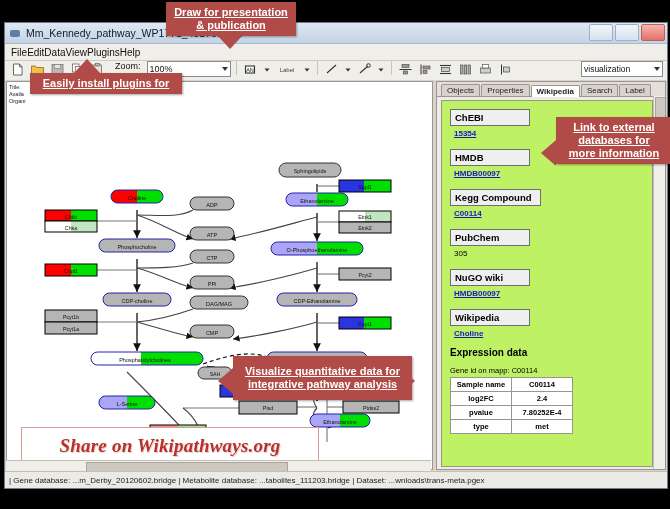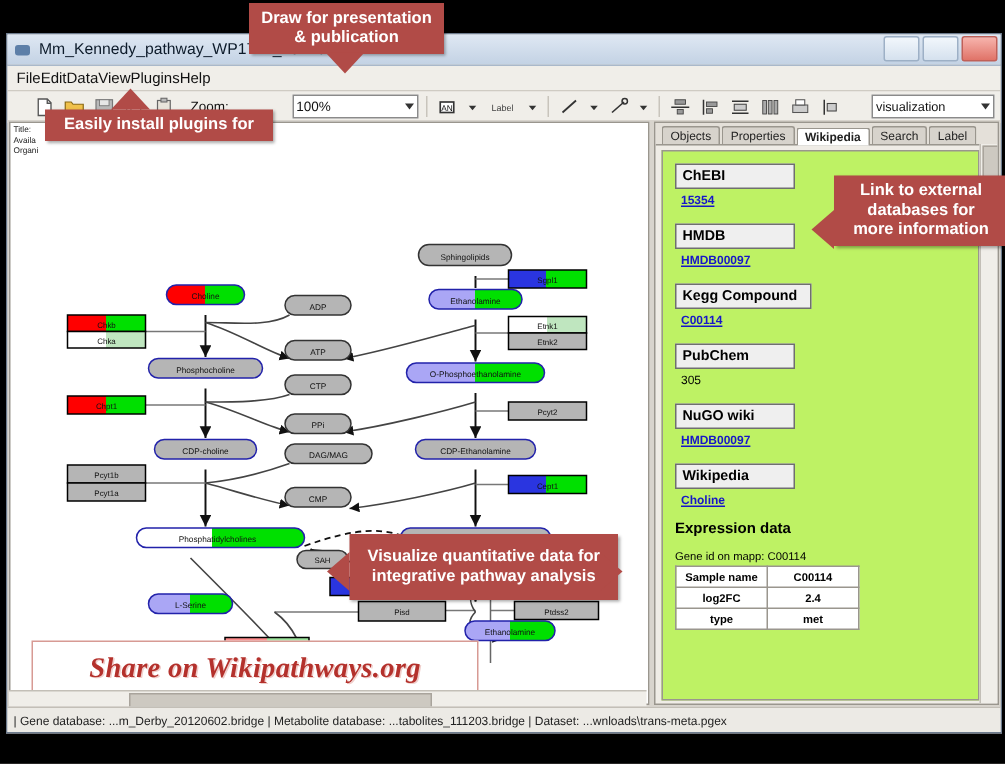--- a/index.html
+++ b/index.html
@@ -19,28 +19,28 @@
   .win-btn{width:22px;height:15px;border:1px solid #9db0c6;border-radius:2px;
            background:linear-gradient(#f2f7fc,#d5e1ee);}
   .win-btn.close{background:linear-gradient(#f7b4ad,#e07368);border-color:#c06058;}
 
   
   .menubar{height:16px;background:#f0eee9;border-bottom:1px solid #cfcbc3;display:flex;align-items:center;
            padding-left:6px;}
   .menubar span{font-size:10px;color:#111;cursor:default;}
 
   
-  .toolbar{height:20px;background:#f0eee9;border-bottom:1px solid #cfcbc3;display:flex;align-items:center;
-           padding-left:16px;gap:3px;position:relative;}
+  .toolbar{height:20px;background:#f0eee9;border-bottom:1px solid #cfcbc3;display:flex;
+           padding-left:4px;gap:3px;position:relative;}
   .tb-btn{width:15px;height:15px;border:1px solid transparent;border-radius:2px;position:relative;
           display:inline-block;}
   .ic{position:absolute;inset:0;}
   .zoom-label{font-size:9px;color:#111;margin-left:6px;margin-right:3px;}
   .zoom-combo{width:78px;height:14px;border:1px solid #8a8a8a;background:#fff;font-size:9px;
-              display:flex;align-items:center;justify-content:space-between;padding:0 2px;color:#111;margin-left:36px;}
+              display:flex;align-items:center;justify-content:space-between;padding:0 2px;color:#111;}
   .zoom-combo .arw{border-left:3px solid transparent;border-right:3px solid transparent;border-top:4px solid #333;}
   .sep{width:1px;height:14px;background:#c8c4bc;margin:0 2px;}
   .vis-combo{position:absolute;right:4px;width:76px;height:14px;border:1px solid #8a8a8a;background:#fff;
              font-size:8.5px;display:flex;align-items:center;justify-content:space-between;padding:0 2px;color:#111;}
   .vis-combo .arw{border-left:3px solid transparent;border-right:3px solid transparent;border-top:4px solid #333;}
 
   
   .body{position:absolute;left:0;top:57px;right:0;bottom:17px;display:flex;background:#d8d4cd;}
   .canvas-wrap{position:relative;width:425px;background:#fff;border:1px solid #9a968e;margin:1px;overflow:hidden;}
   .side{position:relative;flex:1;margin:1px 1px 1px 2px;background:#efece6;border:1px solid #9a968e;overflow:hidden;}
@@ -71,21 +71,21 @@
   .vscroll{position:absolute;right:0;top:14px;bottom:0;width:11px;background:#f0eee9;border-left:1px solid #c3bfb7;}
   .vscroll .thumb{position:absolute;left:1px;top:1px;width:9px;height:40px;background:#cdc9c1;border:1px solid #a9a49c;}
 
   
   .status{position:absolute;left:0;right:0;bottom:0;height:16px;background:#eceae5;border-top:1px solid #c3bfb7;
           display:flex;align-items:center;}
   .status span{font-size:8px;color:#222;padding-left:4px;}
 
   
   .callout{position:absolute;background:#b14b47;color:#fff;font-weight:bold;text-align:center;
-           font-size:11px;line-height:13px;padding:4px 6px;box-shadow:1px 1px 2px rgba(0,0,0,.35);}
+           font-size:11px;line-height:13px;padding:4px 6px;box-shadow:1px 1px 2px rgba(0,0,0,.35);text-decoration:underline;}
   .arrow-down{position:absolute;width:0;height:0;border-left:13px solid transparent;
               border-right:13px solid transparent;border-top:14px solid #b14b47;}
   .arrow-up{position:absolute;width:0;height:0;border-left:13px solid transparent;
             border-right:13px solid transparent;border-bottom:14px solid #b14b47;}
   .arrow-left{position:absolute;width:0;height:0;border-top:13px solid transparent;
               border-bottom:13px solid transparent;border-right:15px solid #b14b47;}
   .arrow-right{position:absolute;width:0;height:0;border-top:13px solid transparent;
                border-bottom:13px solid transparent;border-left:15px solid #b14b47;}
   .share-box{position:absolute;left:18px;top:418px;width:296px;height:36px;background:#fff;
              border:1px solid #d79a94;display:flex;align-items:center;justify-content:center;}
@@ -548,20 +548,24 @@
               <tbody>
                   <tr>
                     <td>Sample name</td>
                     <td>C00114</td>
                   </tr>
               <tr>
                     <td>log2FC</td>
                     <td>2.4</td>
                   </tr>
               <tr>
+                    <td>pvalue</td>
+                    <td>7.80252E-4</td>
+                  </tr>
+              <tr>
                     <td>type</td>
                     <td>met</td>
                   </tr>
             </tbody>
               </table>
           </div>
         </div>
 
         <div class="vscroll">
           <div class="thumb"></div>

